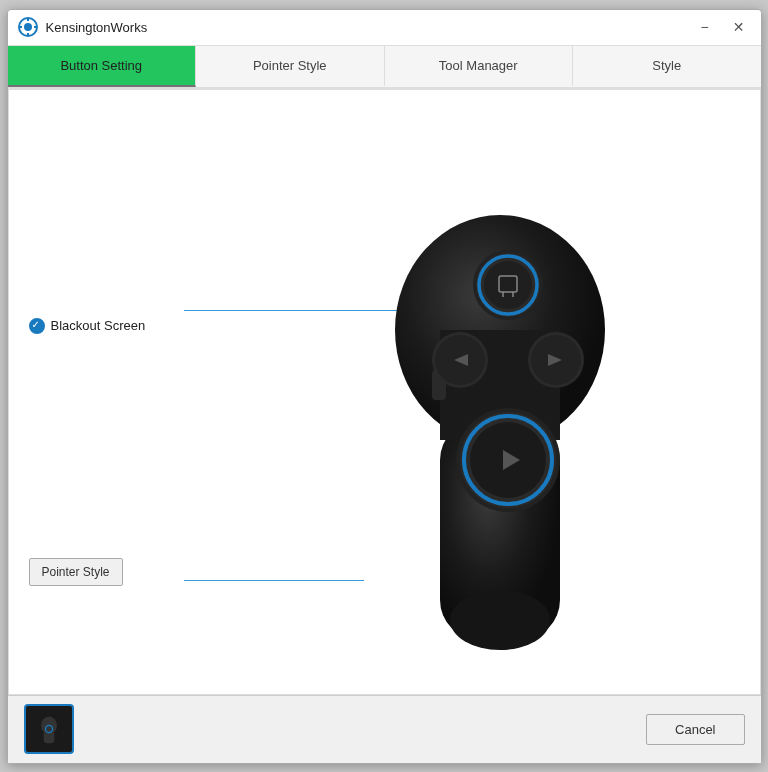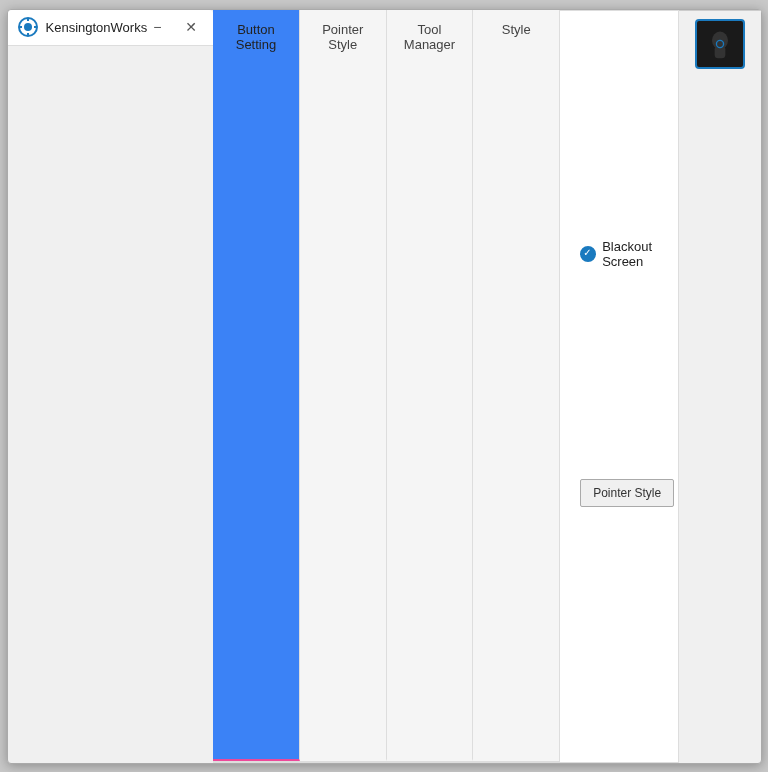--- a/index.html
+++ b/index.html
@@ -12,21 +12,21 @@
       align-items: center;
       justify-content: center;
     }
     .window {
       width: 755px;
       height: 755px;
       background: #f0f0f0;
       border: 1px solid #aaa;
       border-radius: 4px;
       display: flex;
-      flex-direction: row;
+      flex-direction: column;
       box-shadow: 0 2px 12px rgba(0,0,0,0.3);
       justify-content: space-between;
     }
     .title-bar {
       height: 36px;
       background: #ffffff;
       border-bottom: 1px solid #ddd;
       display: flex;
       align-items: center;
       padding: 0 10px;
@@ -66,23 +66,23 @@
       text-align: center;
       font-size: 13px;
       color: #444;
       cursor: pointer;
       border-bottom: 2px solid transparent;
       border-right: 1px solid #ddd;
       background: #f5f5f5;
     }
     .tab:last-child { border-right: none; }
     .tab.active {
-      background: #3b82f6;
+      background: #22c55e;
       color: #222;
-      border-bottom: 2px solid #ec4899;
+      border-bottom: 2px solid #737373;
       font-weight: 500;
     }
     .main-content {
       flex: 1;
       background: #ffffff;
       border: 1px solid #ddd;
       margin: 0;
       position: relative;
       overflow: hidden;
     }
@@ -314,15 +314,16 @@
   <div class="footer">
     <div class="device-thumbnail">
       <svg viewBox="0 0 36 36" width="32" height="32">
 
         <ellipse cx="18" cy="14" rx="9" ry="10" fill="#333"></ellipse>
         <rect x="12" y="20" width="12" height="14" rx="4" fill="#333"></rect>
         <circle cx="18" cy="18" r="4" fill="none" stroke="#1a7abf" stroke-width="1.5"></circle>
       </svg>
     </div>
     <div class="footer-buttons">
+      <button class="footer-btn cancel-btn">Cancel</button>
     </div>
   </div>
 </div>
 
 </body></html>

